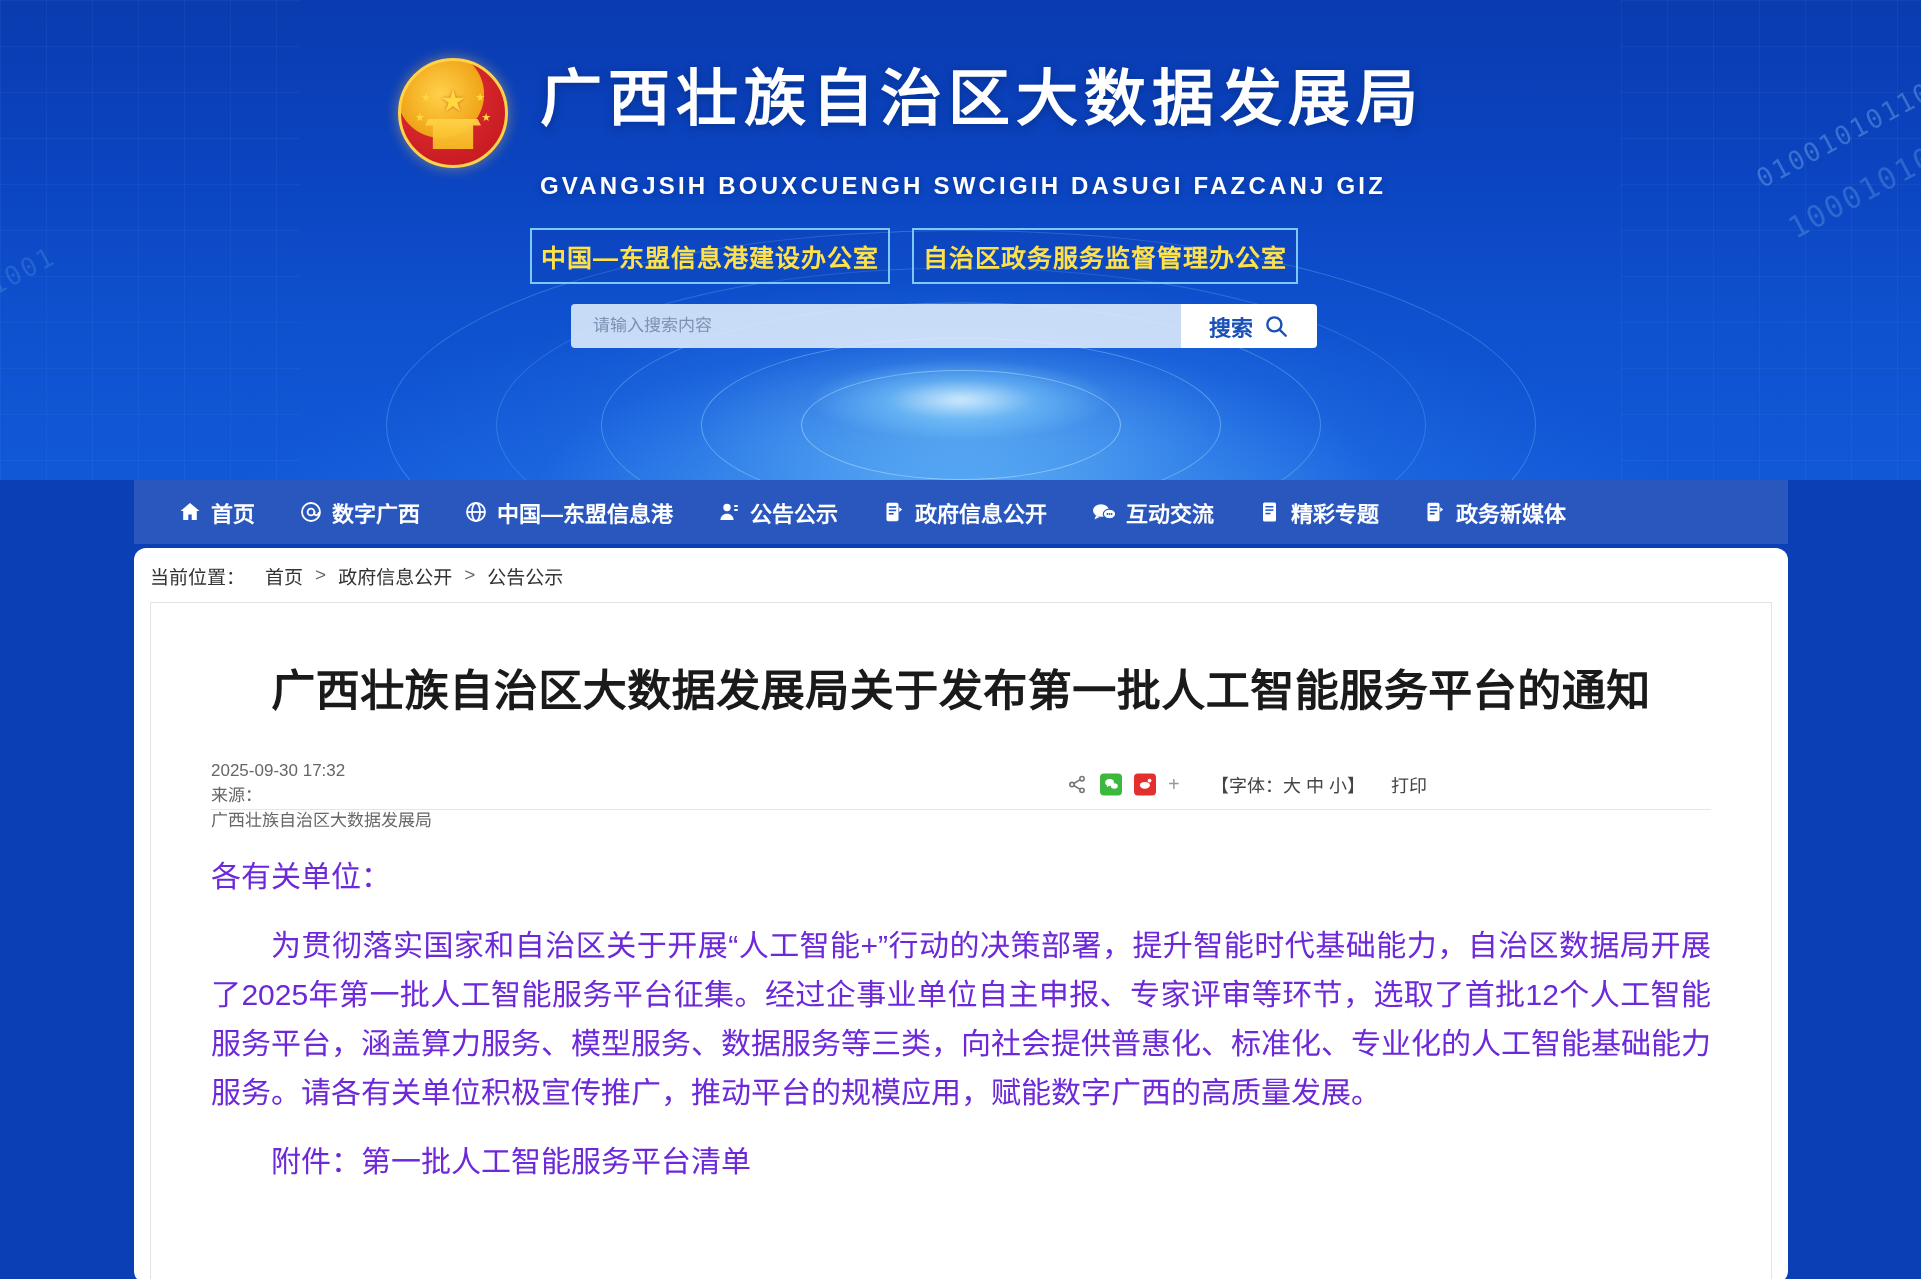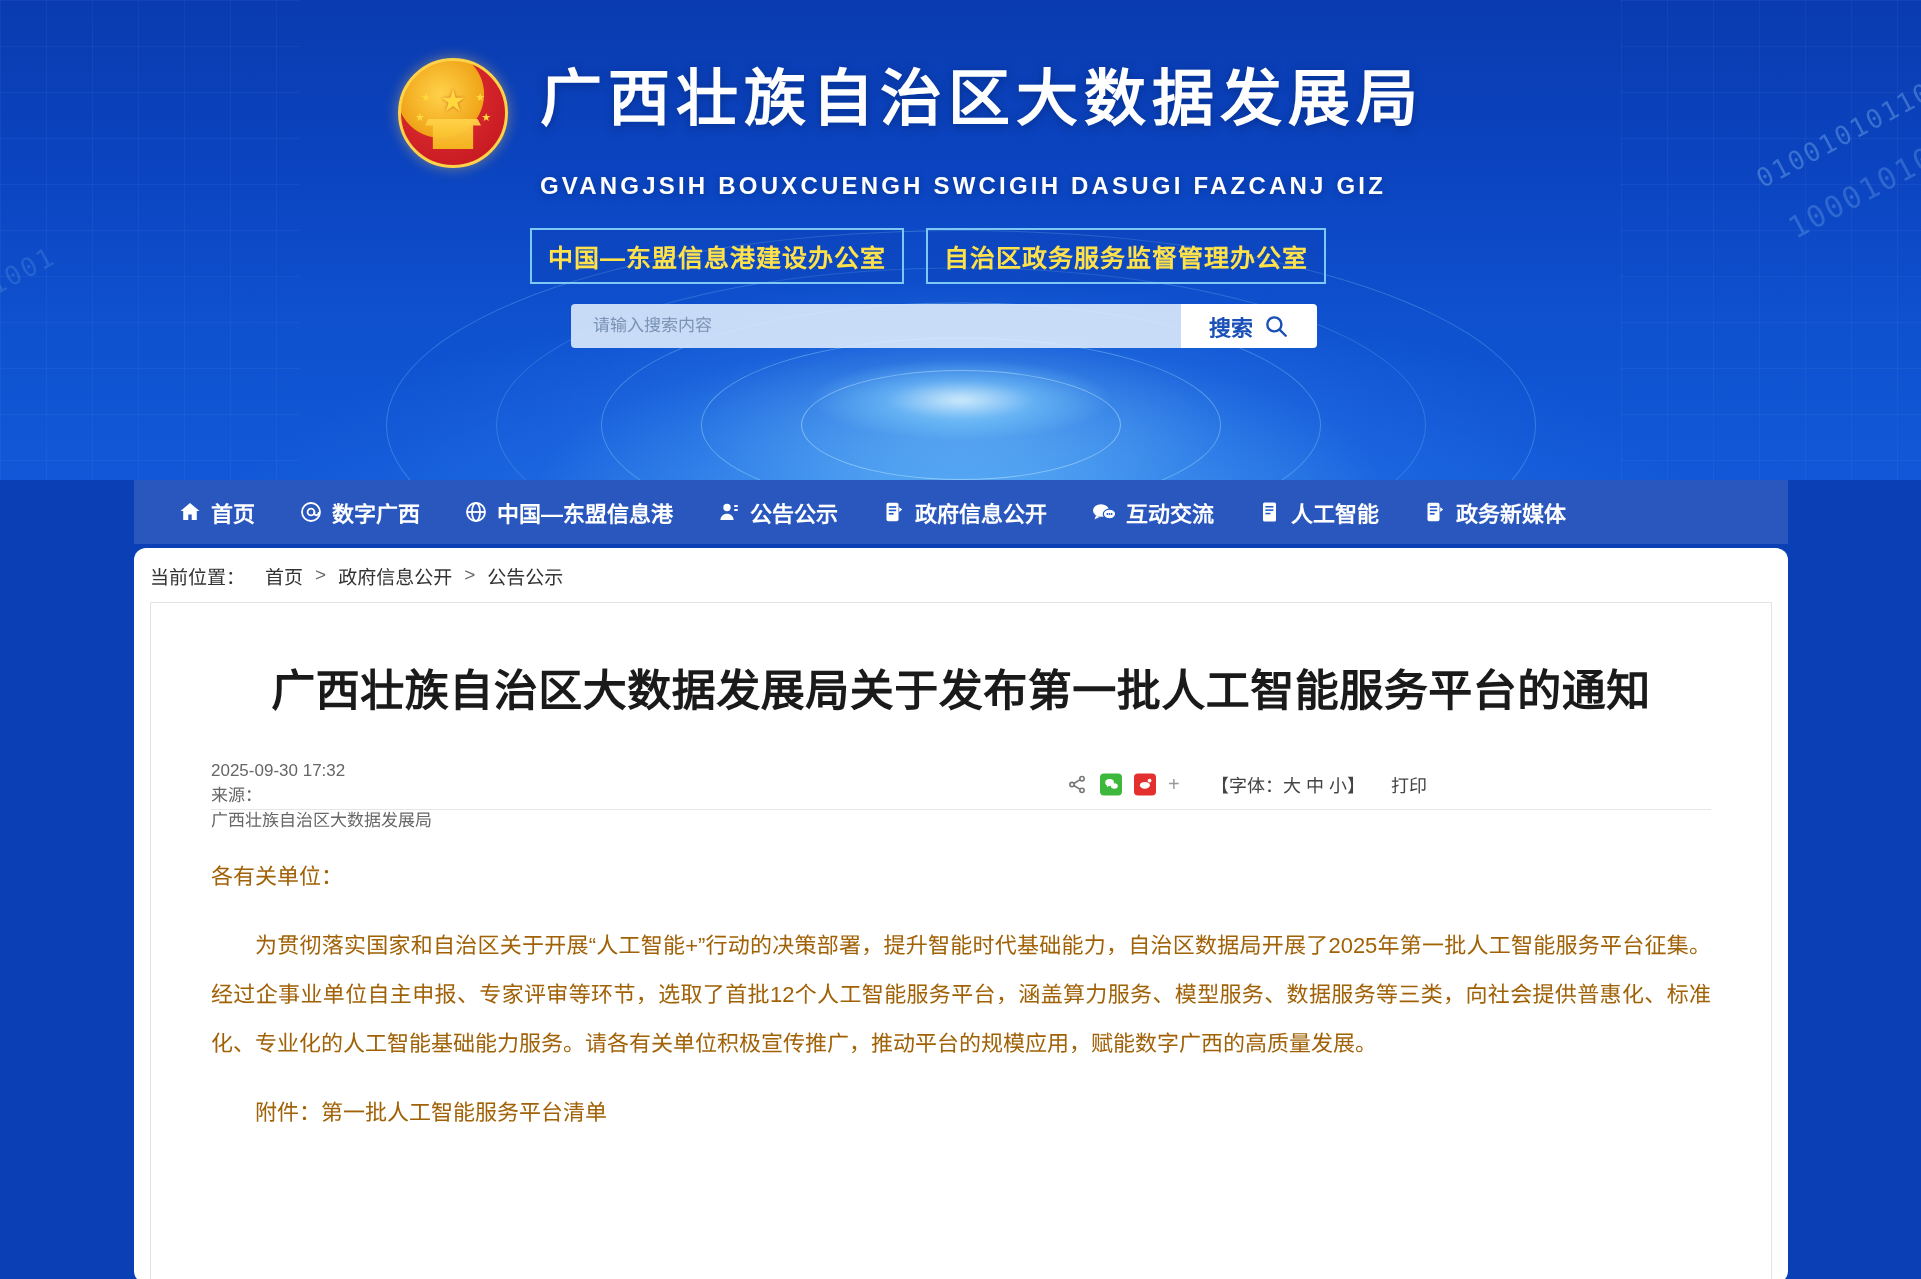--- a/index.html
+++ b/index.html
@@ -135,21 +135,21 @@
     left: 530px; top: 228px;
     display: flex; gap: 22px;
   }
   .office-box {
     border: 2px solid #7ec8f5;
     background: rgba(10,60,170,0.25);
     color: #ffe14a;
     font-size: 25px;
     font-weight: bold;
     letter-spacing: 1px;
-    padding: 8px 16px;
+    padding: 8px 9px;
     white-space: nowrap;
   }
 
   .searchbar {
     position: absolute;
     left: 571px; top: 304px;
     width: 746px; height: 44px;
     display: flex;
     border-radius: 4px;
     overflow: hidden;
@@ -271,23 +271,23 @@
   .meta .font-size-ctl span { cursor: pointer; }
   .meta .print {
     position: absolute; left: 1180px; top: 50%;
     transform: translateY(-50%);
     font-size: 18px; color: #444; cursor: pointer;
   }
   .divider { height: 1px; background: #e6e6e6; margin-top: 2px; }
 
   .body-text {
     margin-top: 42px;
-    font-size: 22px;
+    font-size: 30px;
     line-height: 49px;
-    color: #a16207;
+    color: #6d28d9;
     font-family: "Liberation Sans", "DejaVu Sans", sans-serif;
   }
   .body-text p { margin-bottom: 20px; }
   .body-text p.indent { text-indent: 2em; text-align: justify; }
 </style>
 </head>
 <body>
 
 <div class="banner">
   <div class="grid-left"></div>
@@ -390,21 +390,21 @@
     </svg>
     <span>互动交流</span>
   </div>
   <div class="nav-item">
     <svg width="24" height="24" viewBox="0 0 24 24" fill="#ffffff">
       <rect x="5" y="2.6" width="13" height="18.8" rx="1.5"></rect>
       <rect x="7.4" y="6" width="8" height="1.5" fill="#1a55c8"></rect>
       <rect x="7.4" y="9.4" width="8" height="1.5" fill="#1a55c8"></rect>
       <rect x="7.4" y="12.8" width="5" height="1.5" fill="#1a55c8"></rect>
     </svg>
-    <span>人工智能</span>
+    <span>精彩专题</span>
   </div>
   <div class="nav-item">
     <svg width="24" height="24" viewBox="0 0 24 24" fill="#ffffff">
       <rect x="4.5" y="2.8" width="12" height="18.4" rx="1.6"></rect>
       <rect x="6.8" y="6.2" width="7.4" height="1.6" fill="#1a55c8"></rect>
       <rect x="6.8" y="9.6" width="7.4" height="1.6" fill="#1a55c8"></rect>
       <rect x="6.8" y="13" width="4.8" height="1.6" fill="#1a55c8"></rect>
       <path d="M17.2 7.2l3 2.4-3 2.4z"></path>
     </svg>
     <span>政务新媒体</span>

